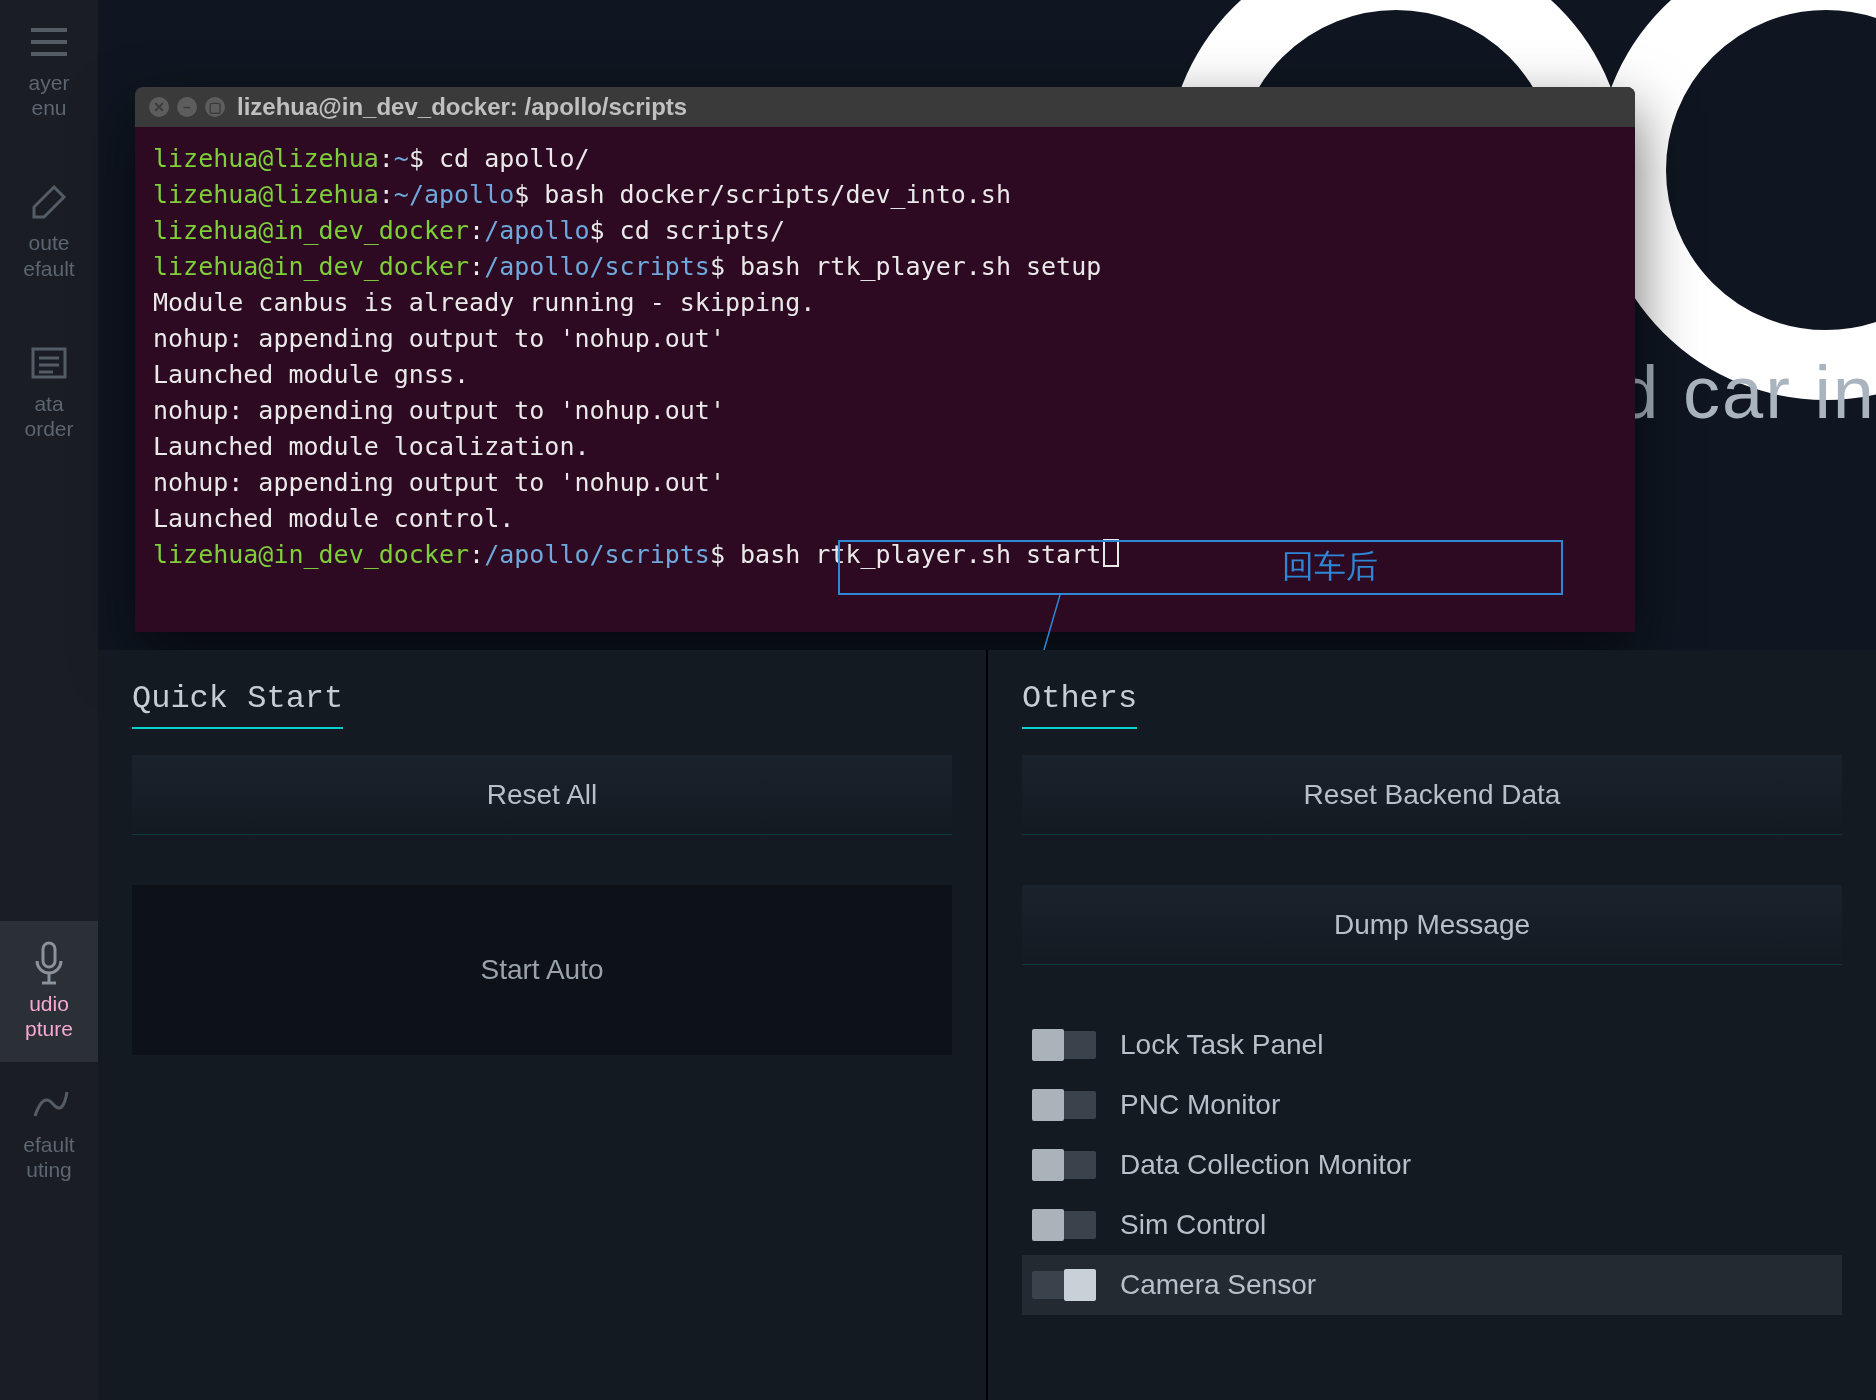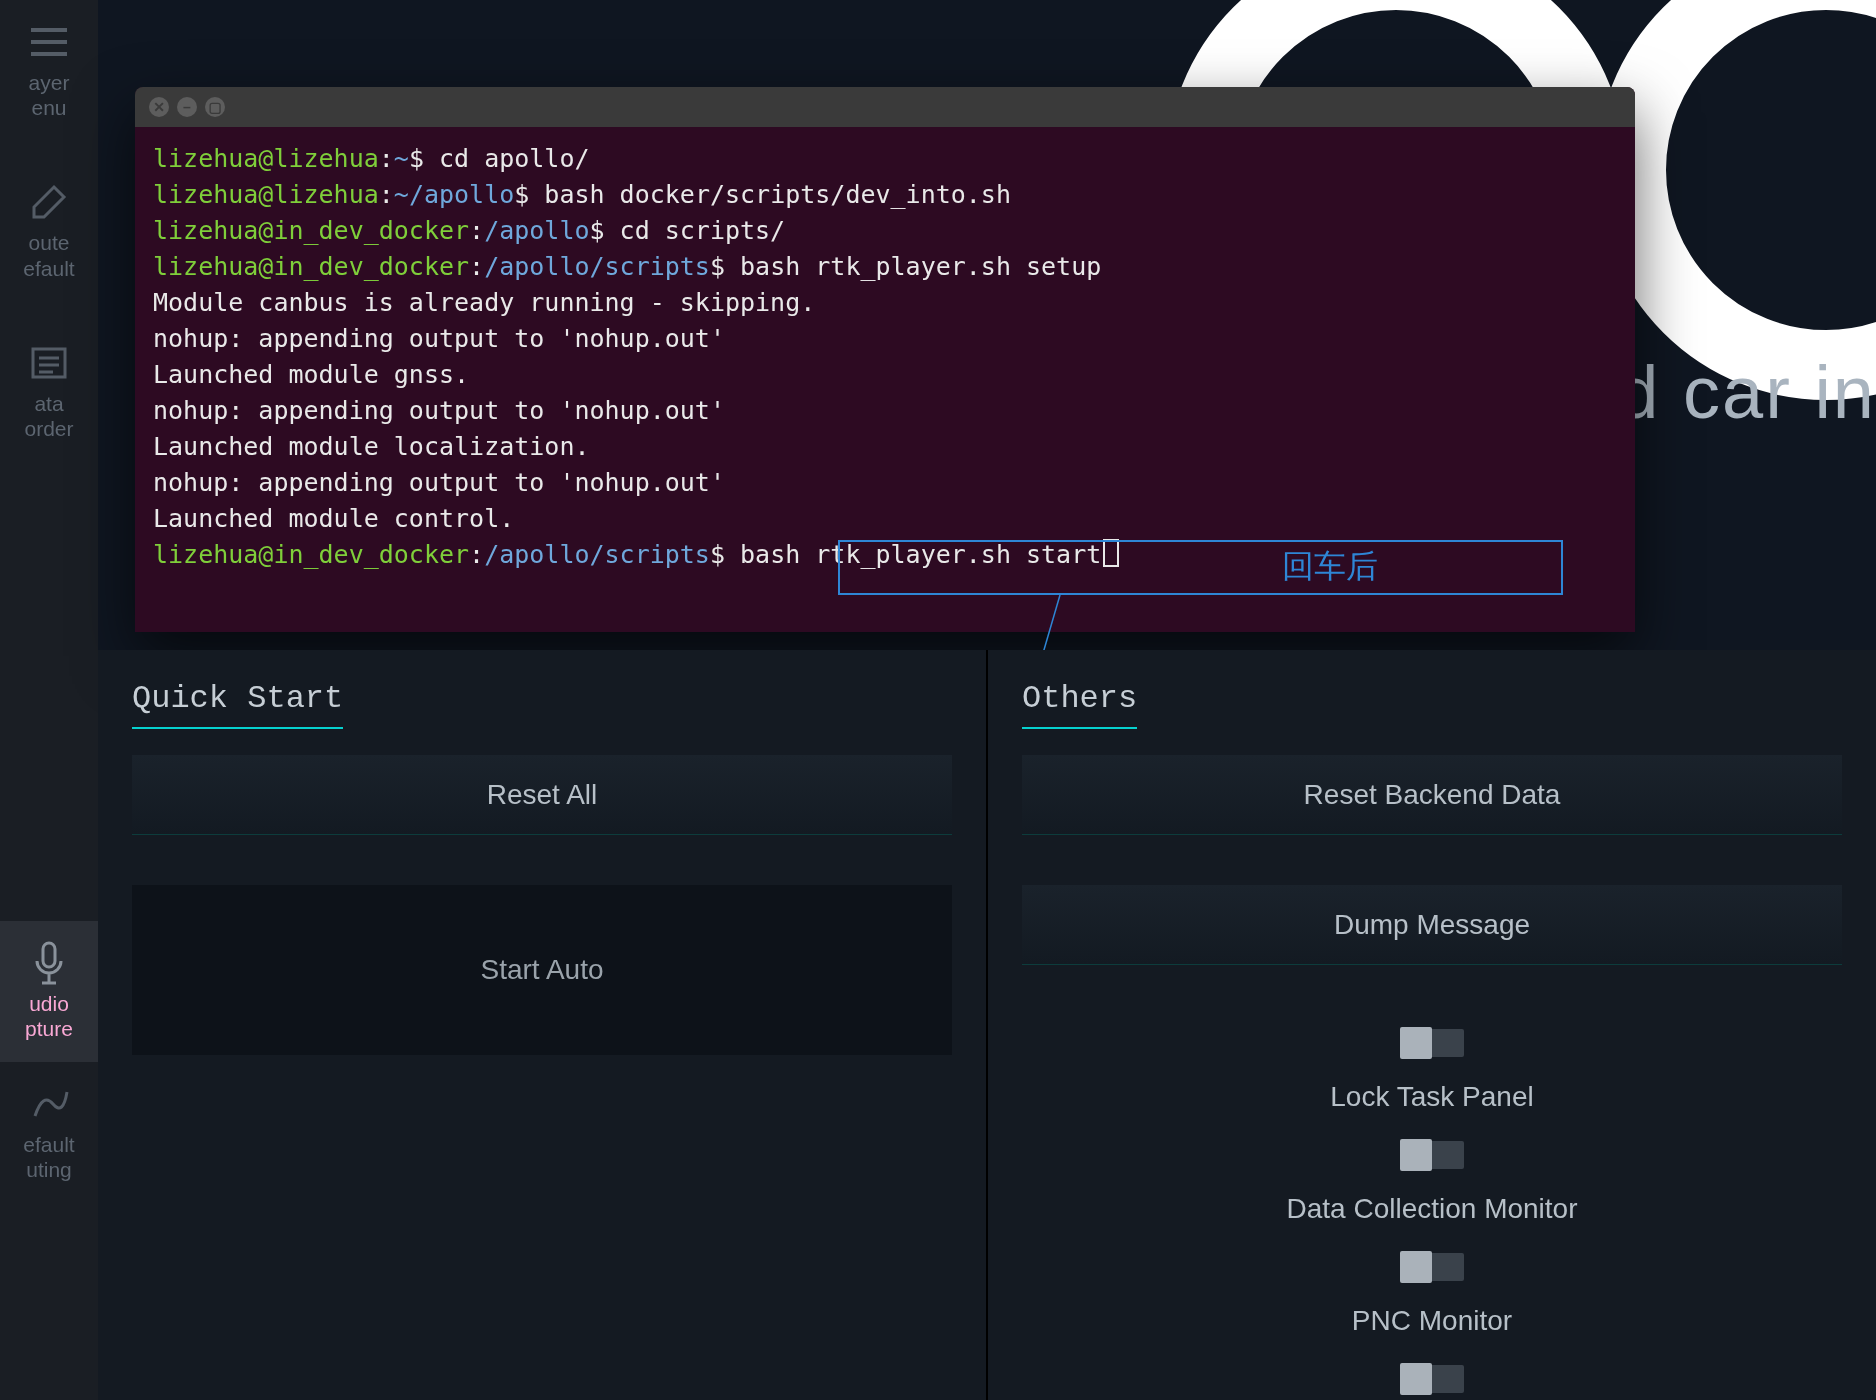--- a/index.html
+++ b/index.html
@@ -55,21 +55,21 @@
     align-items: center;
     justify-content: center;
   }
   .qs-dark {
     background: #0d1219;
     min-height: 170px;
     border: none;
     color: #9aa3ab;
   }
 
-  .toggle-row { display: flex; align-items: center; gap: 24px; padding: 14px 10px; font-size: 28px; color: #b7c0c8; cursor: pointer; flex-direction: column; }
+  .toggle-row { display: flex; align-items: center; gap: 24px; padding: 14px 10px; font-size: 28px; color: #b7c0c8; cursor: pointer; }
   .toggle-row.on { background: #232a32; }
   .toggle { width: 64px; height: 28px; background: #3a424b; position: relative; border-radius: 2px; }
   .toggle .knob { position: absolute; left: 0; top: -2px; width: 32px; height: 32px; background: #aab2ba; border-radius: 2px; }
   .toggle.on .knob { left: auto; right: 0; background: #c9d1d8; }
 
   
   .anno-cmdbox { position: absolute; border: 2px solid #2e86d6; }
 </style>
 </head>
 <body>
@@ -137,20 +137,21 @@
     </div>
   </div>
 
   <div class="terminal">
     <div class="term-titlebar">
       <div class="tb-circles">
         <div class="tb-circle">✕</div>
         <div class="tb-circle">–</div>
         <div class="tb-circle">▢</div>
       </div>
+      <span>lizehua@in_dev_docker: /apollo/scripts</span>
     </div>
     <div class="term-body" id="term-body"><div><span class="prompt-user">lizehua@lizehua</span>:<span class="prompt-path">~</span>$ cd apollo/</div><div><span class="prompt-user">lizehua@lizehua</span>:<span class="prompt-path">~/apollo</span>$ bash docker/scripts/dev_into.sh</div><div><span class="prompt-user">lizehua@in_dev_docker</span>:<span class="prompt-path">/apollo</span>$ cd scripts/</div><div><span class="prompt-user">lizehua@in_dev_docker</span>:<span class="prompt-path">/apollo/scripts</span>$ bash rtk_player.sh setup</div><div>Module canbus is already running - skipping.</div><div>nohup: appending output to 'nohup.out'</div><div>Launched module gnss.</div><div>nohup: appending output to 'nohup.out'</div><div>Launched module localization.</div><div>nohup: appending output to 'nohup.out'</div><div>Launched module control.</div><div><span class="prompt-user">lizehua@in_dev_docker</span>:<span class="prompt-path">/apollo/scripts</span>$ bash rtk_player.sh start<span class="cursor-box"></span></div></div>
   </div>
 
   <div class="anno-cmdbox" style="left:838px; top:540px; width:725px; height:55px;"></div>
   <div class="anno" style="left:1250px; top:543px; width:160px; height:48px; border:none;">
     <span>回车后</span>
   </div>
 
   <div class="anno" style="left:720px; top:888px; width:440px; height:64px;">
@@ -192,27 +193,27 @@
           <div class="toggle-row">
             <div class="toggle">
               <div class="knob"></div>
             </div>
             <span>Lock Task Panel</span>
           </div>
           <div class="toggle-row">
             <div class="toggle">
               <div class="knob"></div>
             </div>
+            <span>PNC Monitor</span>
+          </div>
+          <div class="toggle-row">
+            <div class="toggle">
+              <div class="knob"></div>
+            </div>
             <span>Data Collection Monitor</span>
-          </div>
-          <div class="toggle-row">
-            <div class="toggle">
-              <div class="knob"></div>
-            </div>
-            <span>PNC Monitor</span>
           </div>
           <div class="toggle-row">
             <div class="toggle">
               <div class="knob"></div>
             </div>
             <span>Sim Control</span>
           </div>
           <div class="toggle-row on">
             <div class="toggle on">
               <div class="knob"></div>

